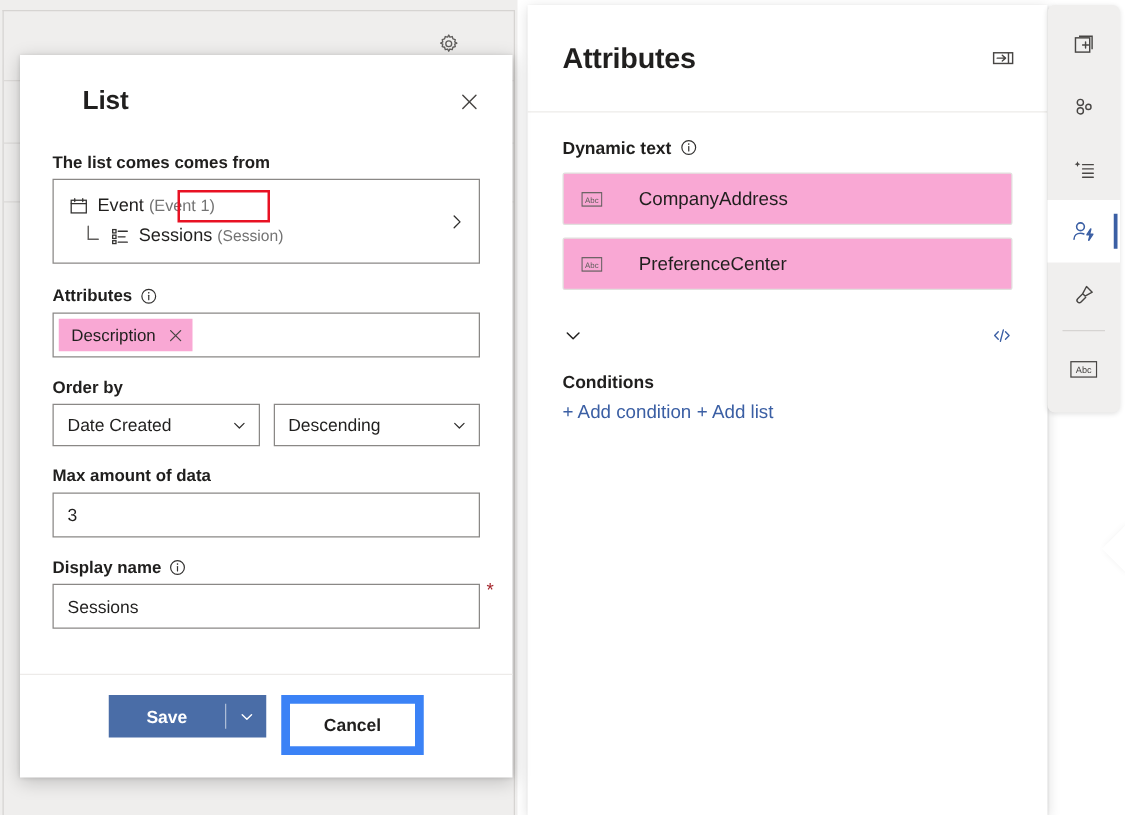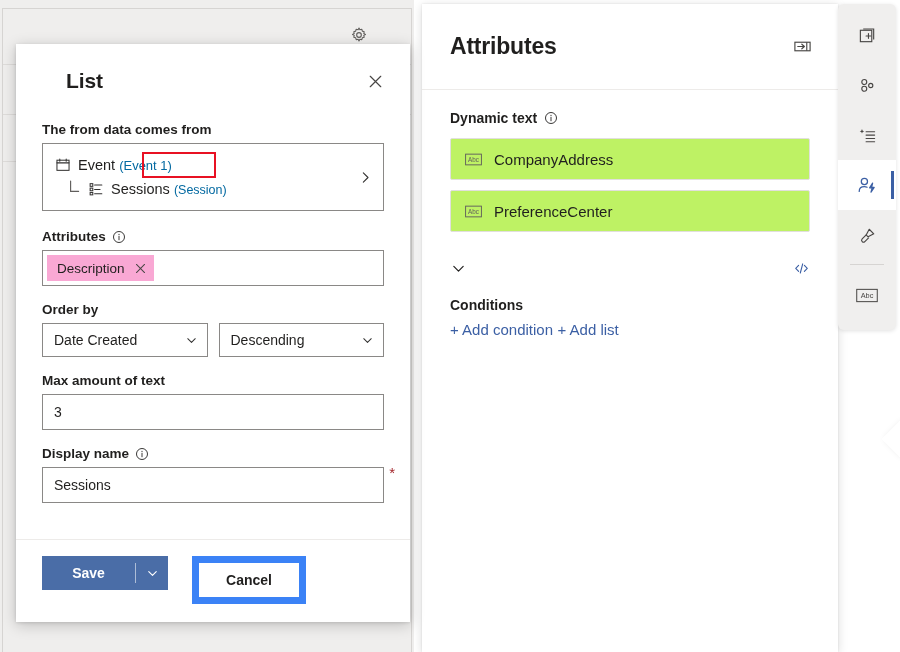--- a/index.html
+++ b/index.html
@@ -94,21 +94,21 @@
     height: 66px;
     display: flex; align-items: center;
     padding: 0 10px 0 12px;
     margin-bottom: 18px;
     position: relative;
   }
   .source-lines { flex: 1 1 auto; }
   .src-row { display: flex; align-items: center; gap: 7px; height: 24px; }
   .src-row-2 { padding-left: 14px; }
   .src-text { font-size: 14.5px; color: #201f1e; white-space: nowrap; }
-  .src-text .paren { color: #0369a1; font-size: 13px; }
+  .src-text .paren { color: #737373; font-size: 13px; }
   .src-text.lvl2 .paren { font-size: 12.5px; }
   .elbow { color:#605e5c; font-size: 13px; line-height:1; margin-right: 1px; }
   .chev-right { color:#323130; display:flex; align-items:center; }
 
   .red-highlight {
     position: absolute;
     left: 99px; top: 8px;
     width: 70px; height: 22px;
     border: 2px solid #e81123;
     pointer-events: none;
@@ -149,21 +149,21 @@
   .required-star {
     position:absolute; right:-11px; top:-2px;
     color:#a4262c; font-size:15px; line-height:1;
   }
 
   
   .dialog-footer {
     flex: 0 0 auto;
     border-top: 1px solid #edebe9;
     padding: 16px 26px 18px 26px;
-    display: flex; justify-content: flex-start; gap: 24px;
+    display: flex; justify-content: center; gap: 12px;
   }
   .btn-primary-split {
     display:flex; align-items:stretch;
     background:#4a6da7; color:#fff;
     min-width: 126px; height: 34px;
   }
   .btn-primary-split .lbl {
     flex:1 1 auto; display:flex; align-items:center; justify-content:center;
     font-size:14px; font-weight:600;
   }
@@ -192,22 +192,22 @@
   }
   .panel-title { font-size:23px; font-weight:600; color:#201f1e; letter-spacing:-0.2px; }
   .panel-collapse { width:28px; height:28px; display:flex; align-items:center; justify-content:center; color:#484644; }
   .panel-body { flex:1 1 auto; padding: 20px 28px 0 28px; }
 
   .section-label {
     font-size:14px; font-weight:700; color:#201f1e;
     display:flex; align-items:center; gap:7px; margin-bottom:12px;
   }
   .dt-item {
-    border:1px solid #e1dfdd; border-radius:2px; background:#bef264;
-    height:40px; display:flex; align-items:center; gap:12px;
+    border:1px solid #e1dfdd; border-radius:2px; background:#f9a8d4;
+    height:40px; display:flex; align-items:center; gap:29px;
     padding: 0 14px; margin-bottom: 10px;
     font-size:15px; color:#201f1e;
   }
   .abc-ico { display:inline-flex; color:#605e5c; }
 
   .adv-head {
     display:flex; align-items:center; justify-content:space-between;
     margin: 28px 0 20px 0;
   }
   .adv-left { display:flex; align-items:center; gap:11px; }
@@ -376,21 +376,21 @@
       <div class="dialog-header">
         <div class="dialog-title">List</div>
         <div class="close-btn">
           <svg width="15" height="15" viewBox="0 0 16 16" fill="none" stroke="currentColor" stroke-width="1.25">
             <path d="M2.4 2.4l11.2 11.2M13.6 2.4L2.4 13.6" stroke-linecap="round"></path>
           </svg>
         </div>
       </div>
 
       <div class="field-label">
-        <span>The from data comes from</span>
+        <span>The list comes comes from</span>
       </div>
 
       <div class="source-box">
         <div class="source-lines">
           <div class="src-row">
             <span style="display:inline-flex;color:#323130;">
               <svg width="16" height="16" viewBox="0 0 18 18" fill="none" stroke="currentColor" stroke-width="1.15">
                 <rect x="2.2" y="3.6" width="13.6" height="11.4"></rect>
                 <path d="M2.2 6.6h13.6M5.4 2.2v2.6M12.6 2.2v2.6" stroke-linecap="round"></path>
               </svg>
@@ -461,21 +461,21 @@
           <span>Descending</span>
           <span class="chev">
             <svg width="13" height="13" viewBox="0 0 16 16" fill="none" stroke="currentColor" stroke-width="1.25">
               <path d="M3.4 5.8L8 10.4l4.6-4.6" stroke-linecap="round" stroke-linejoin="round"></path>
             </svg>
           </span>
         </div>
       </div>
 
       <div class="field-label">
-        <span>Max amount of text</span>
+        <span>Max amount of data</span>
       </div>
       <div class="txtbox">
         <span>3</span>
       </div>
 
       <div class="field-label">
         <span>Display name</span>
         <span class="info-ico">
           <svg width="14" height="14" viewBox="0 0 16 16" fill="none" stroke="currentColor" stroke-width="1.1">
             <circle cx="8" cy="8" r="6.3"></circle>

